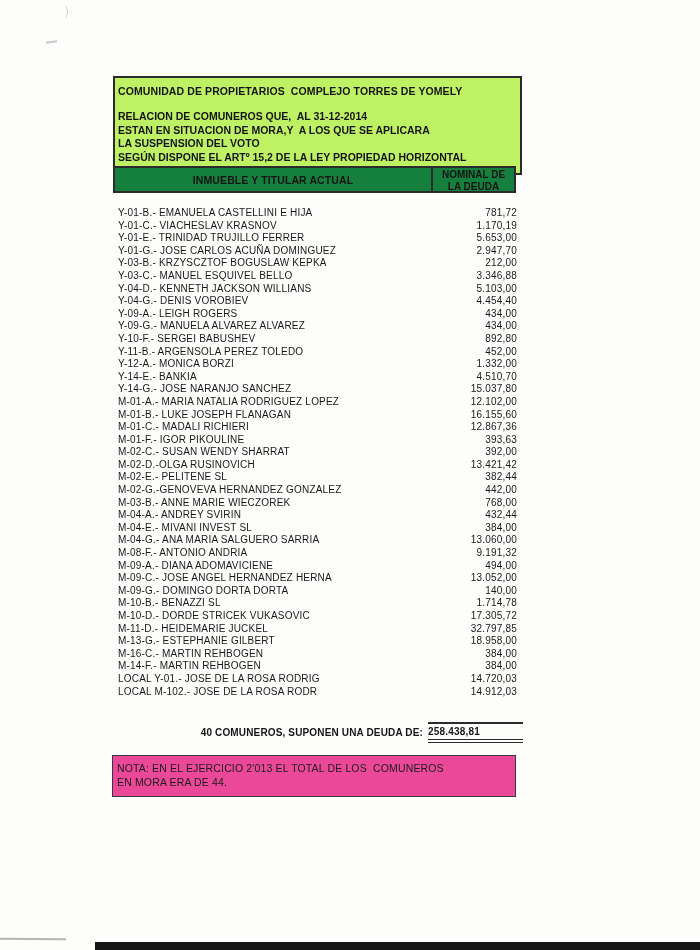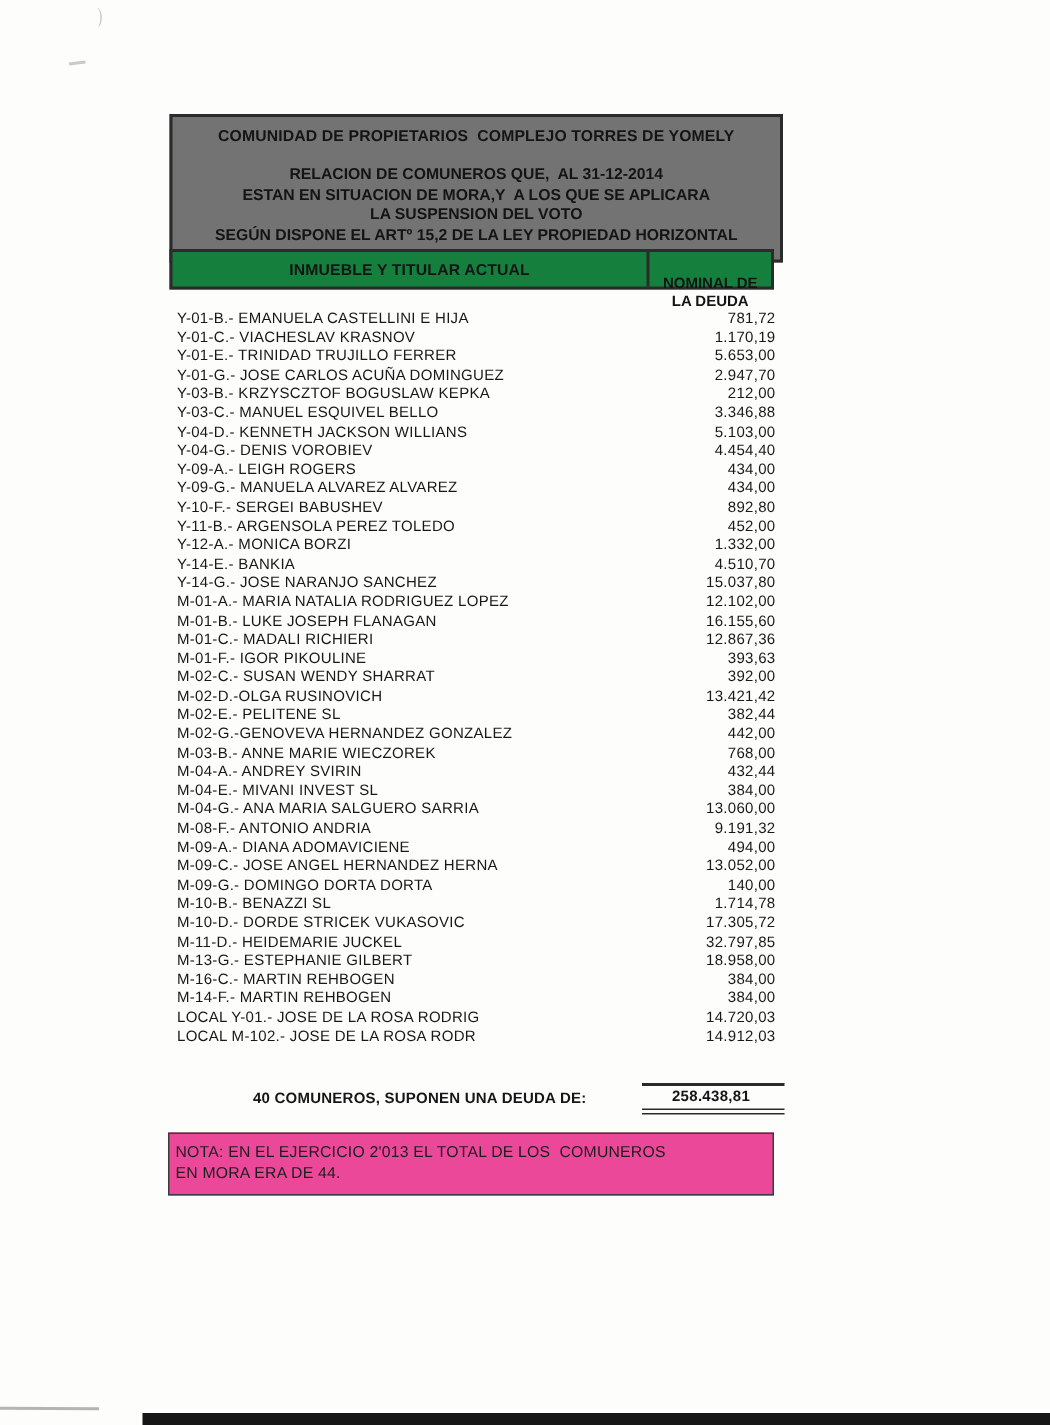--- a/index.html
+++ b/index.html
@@ -31,23 +31,23 @@
   }
   .bottom-bar{
     position:absolute;left:95px;right:0;bottom:0;height:8px;
     background:#161616;
   }
 
   
   .header-box{
     position:absolute;left:113px;top:76px;width:399px;
     border:2px solid #2b2b2b;
-    text-align:center;
+    text-align:left;
     padding:7px 3px 9px;
-    background:#737373;
+    background:#bef264;
   }
   .header-box .doc-title{
     font-size:10.5px;font-weight:bold;letter-spacing:.1px;
     white-space:pre;margin-bottom:13px;color:#141414;
   }
   .header-box .doc-line{
     font-size:10.5px;font-weight:bold;line-height:13.5px;
     white-space:pre;color:#141414;
   }
 
@@ -57,45 +57,44 @@
     border:2px solid #2b2b2b;
     display:flex;box-sizing:border-box;background:#15803d;
   }
   .th-left{
     flex:1;border-right:2px solid #2b2b2b;
     display:flex;align-items:center;justify-content:center;
     font-size:10.5px;font-weight:bold;color:#141414;letter-spacing:.1px;
   }
   .th-right{
     width:81px;text-align:center;font-size:10px;font-weight:bold;
-    line-height:11.5px;padding-top:16px;color:#141414;
+    line-height:11.5px;padding-top:1px;color:#141414;
   }
 
   
   .rows{position:absolute;left:118px;top:207px;width:399px;}
   .row{
     display:flex;justify-content:space-between;
     height:12.6px;font-size:10px;line-height:12.6px;
   }
   .cell-name{letter-spacing:.2px;color:#181818;white-space:pre;}
   .cell-amount{color:#181818;letter-spacing:.2px;}
 
   
   .total-line{
     position:absolute;left:113px;top:722px;width:410px;
     display:flex;justify-content:flex-end;align-items:center;
     font-size:10px;
-    gap:32px;
   }
   .total-label{
     font-weight:bold;color:#161616;letter-spacing:.15px;margin-right:5px;
     white-space:pre;
   }
   .total-amount{
-    display:inline-block;width:92px;text-align:center;
+    display:inline-block;width:92px;text-align:left;
     border-top:2px solid #2a2a2a;border-bottom:4px double #2a2a2a;
     padding:2px 3px 2px 0;font-weight:bold;color:#161616;letter-spacing:.2px;
   }
 
   
   .nota-box{
     position:absolute;left:112px;top:755px;width:404px;height:42px;
     border:1.5px solid #3a3a3a;box-sizing:border-box;
     padding:5px 5px 0 4px;background:#ec4899;
   }

